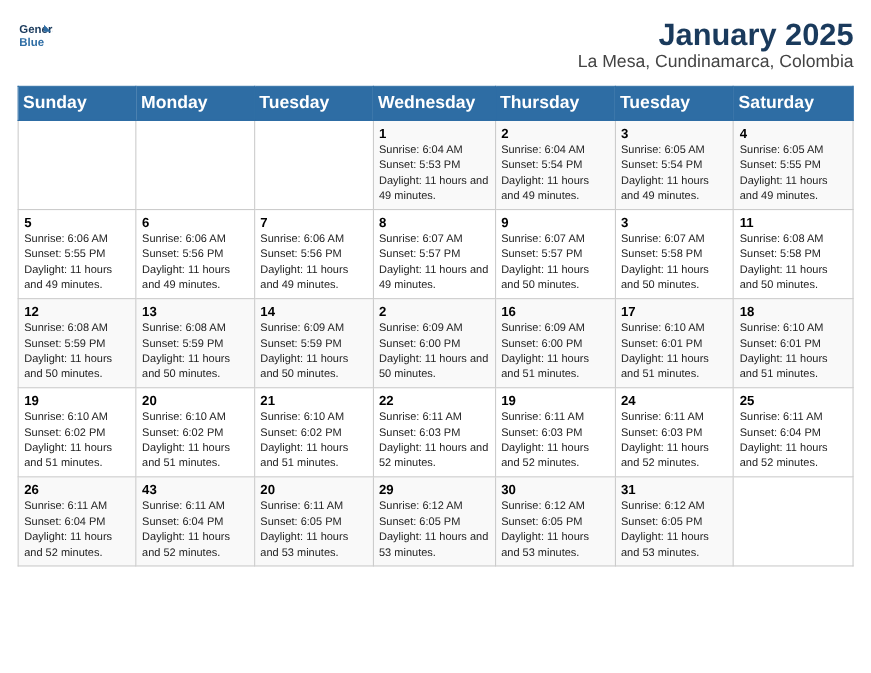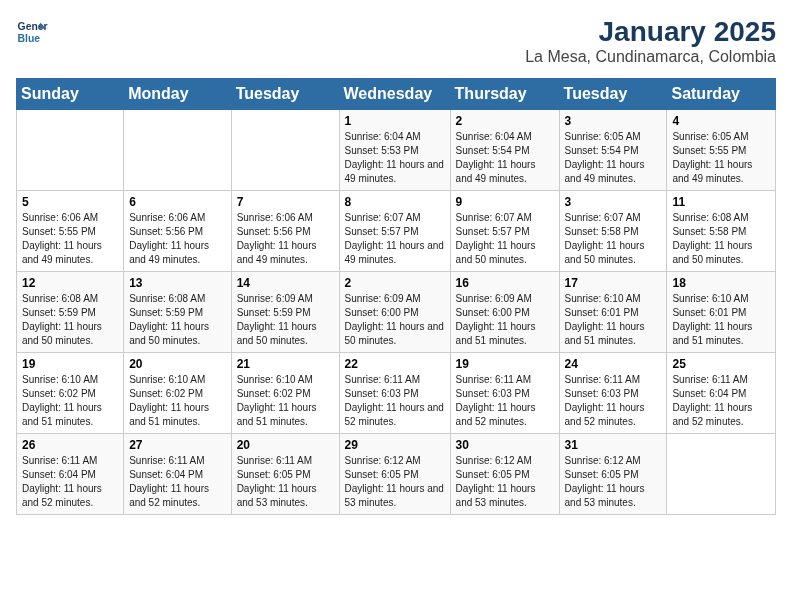--- a/index.html
+++ b/index.html
@@ -222,21 +222,21 @@
           <span class="day-num">25</span>
           <div class="day-info">Sunrise: 6:11 AM<br>Sunset: 6:04 PM<br>Daylight: 11 hours and 52 minutes.</div>
         </td>
       </tr>
       <tr>
         <td>
           <span class="day-num">26</span>
           <div class="day-info">Sunrise: 6:11 AM<br>Sunset: 6:04 PM<br>Daylight: 11 hours and 52 minutes.</div>
         </td>
         <td>
-          <span class="day-num">27</span>
+          <span class="day-num">43</span>
           <div class="day-info">Sunrise: 6:11 AM<br>Sunset: 6:04 PM<br>Daylight: 11 hours and 52 minutes.</div>
         </td>
         <td>
           <span class="day-num">20</span>
           <div class="day-info">Sunrise: 6:11 AM<br>Sunset: 6:05 PM<br>Daylight: 11 hours and 53 minutes.</div>
         </td>
         <td>
           <span class="day-num">29</span>
           <div class="day-info">Sunrise: 6:12 AM<br>Sunset: 6:05 PM<br>Daylight: 11 hours and 53 minutes.</div>
         </td>

